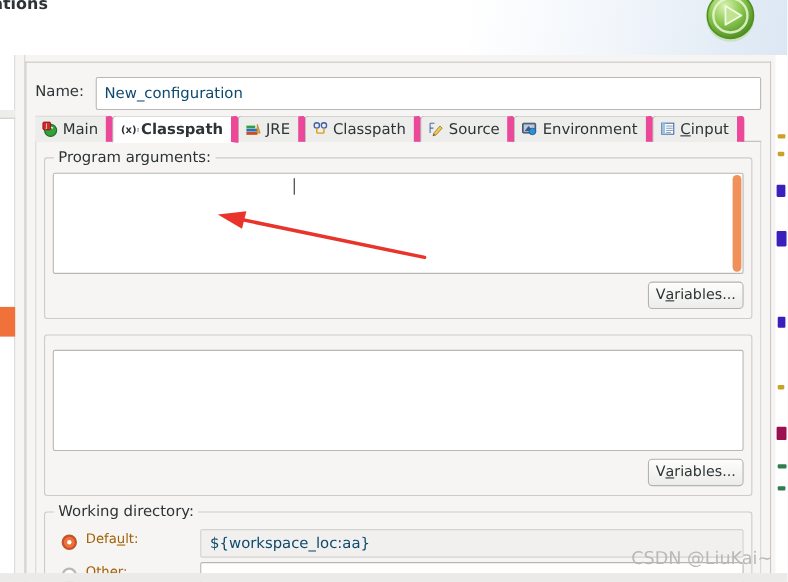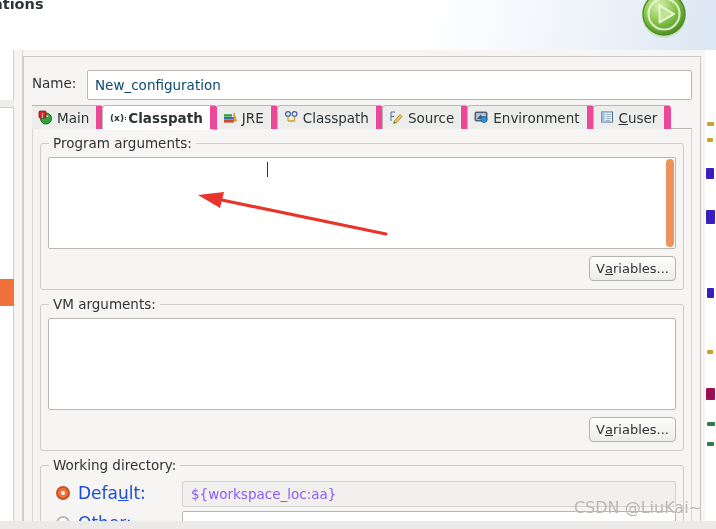--- a/index.html
+++ b/index.html
@@ -157,25 +157,25 @@
   .radio-outer {
     position: absolute; width: 14px; height: 14px; border-radius: 50%;
     border: 2px solid #c4522a; background: #ffffff;
   }
   .radio-outer.sel { background: #f0713a; border-color: #c4522a; }
   .radio-outer.sel::after {
     content: ''; position: absolute; left: 3px; top: 3px;
     width: 4px; height: 4px; border-radius: 50%; background: #ffffff;
   }
   .radio-outer.plain { border: 2px solid #b9b8b5; }
-  .radio-label { position: absolute; font-size: 17px; color: #1d4ed8; }
+  .radio-label { position: absolute; font-size: 12px; color: #a16207; }
   .ro-field {
     position: absolute; height: 26px; background: #f1f0ee;
     border: 1px solid #d3d2cf; border-radius: 2px;
-    font-size: 13.5px; color: #8b5cf6; line-height: 24px; padding-left: 8px;
+    font-size: 13.5px; color: #0c4a6e; line-height: 24px; padding-left: 8px;
     overflow: hidden; white-space: nowrap;
   }
 
   
   .annot-text {
     position: absolute; left: 303px; top: 195px;
     font-size: 25px; color: #2f9e44; white-space: nowrap;
     font-family: "DejaVu Sans", "Liberation Sans", sans-serif;
   }
   .annot-arrow { position: absolute; left: 190px; top: 186px; }
@@ -312,21 +312,21 @@
       </div>
 
       <div class="tab">
         <span class="tab-icon">
           <svg width="15" height="15" viewBox="0 0 15 15">
             <rect x="1.5" y="2" width="11" height="10" fill="#ffffff" stroke="#4a6fa5" stroke-width="1"></rect>
             <rect x="1.5" y="2" width="3.2" height="10" fill="#9cc0e0"></rect>
             <path d="M5.6 4.6 H11.6 M5.6 6.6 H11.6 M5.6 8.6 H11.6 M5.6 10.4 H10" stroke="#6d8fb5" stroke-width="0.8"></path>
           </svg>
         </span>
-        <span><u>C</u><span>user</span></span>
+        <span><u>C</u><span>input</span></span>
       </div>
     </div>
 
     <div class="tab-content">
 
       <div class="group" style="left:7px; top:6px; width:644px; height:155px;">
         <div class="group-frame"></div>
         <div class="group-title">Program arguments:</div>
 
         <div class="textarea-box" style="left:8px; top:22px; width:628px; height:92px;">
@@ -336,21 +336,20 @@
 
         <div class="btn" style="left:549px; top:121px; width:87px;">
           <span>V</span>
             <u>a</u>
             <span>riables...</span>
         </div>
       </div>
 
       <div class="group" style="left:7px; top:167px; width:644px; height:155px;">
         <div class="group-frame"></div>
-        <div class="group-title">VM arguments:</div>
 
         <div class="textarea-box" style="left:8px; top:22px; width:628px; height:92px;">
           <div class="ta-text"></div>
         </div>
 
         <div class="btn" style="left:549px; top:121px; width:87px;">
           <span>V</span>
             <u>a</u>
             <span>riables...</span>
         </div>

